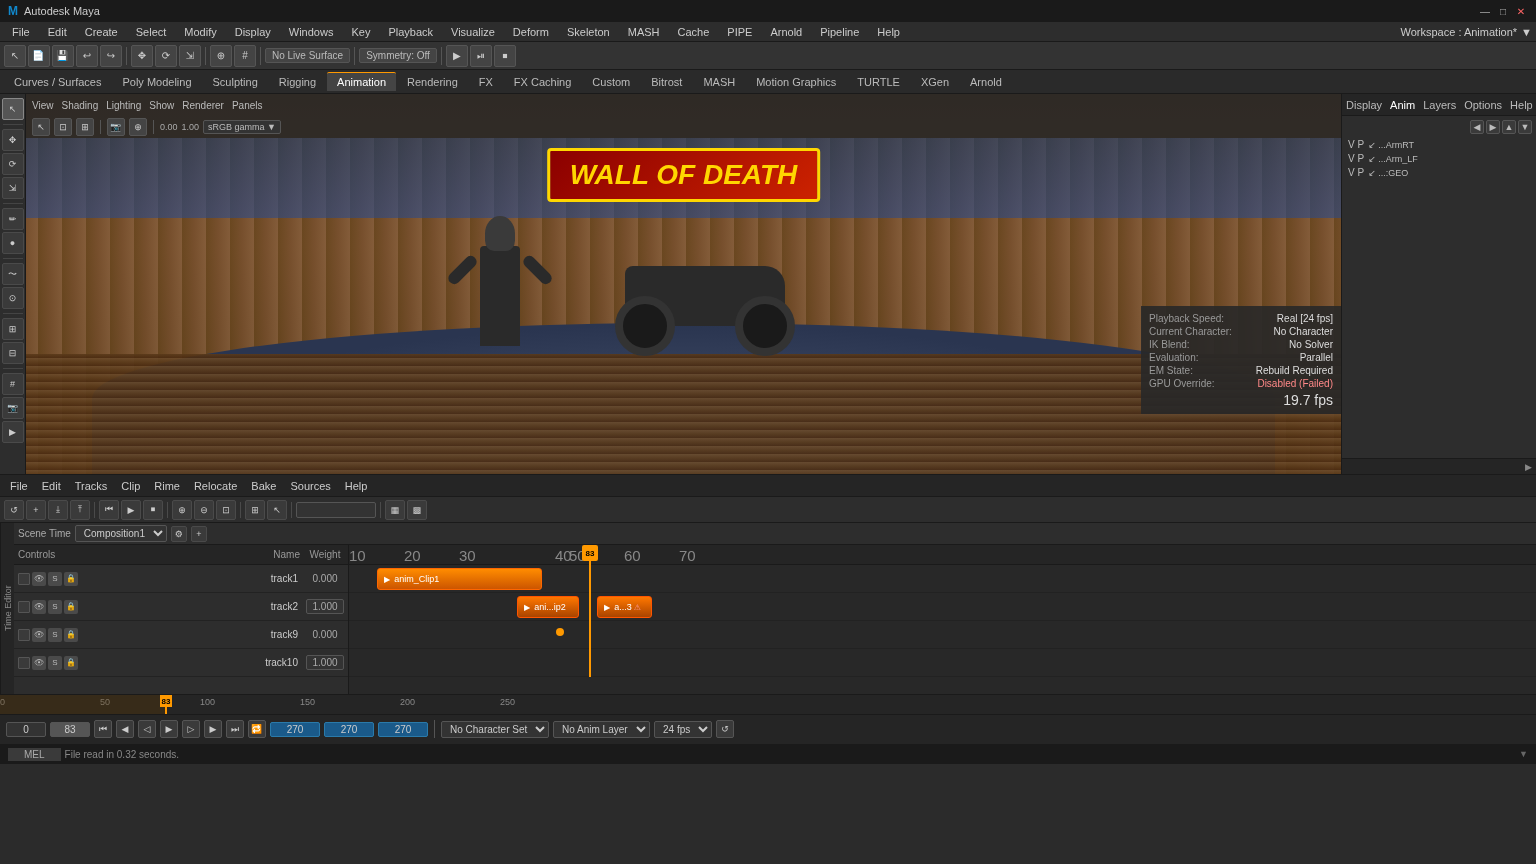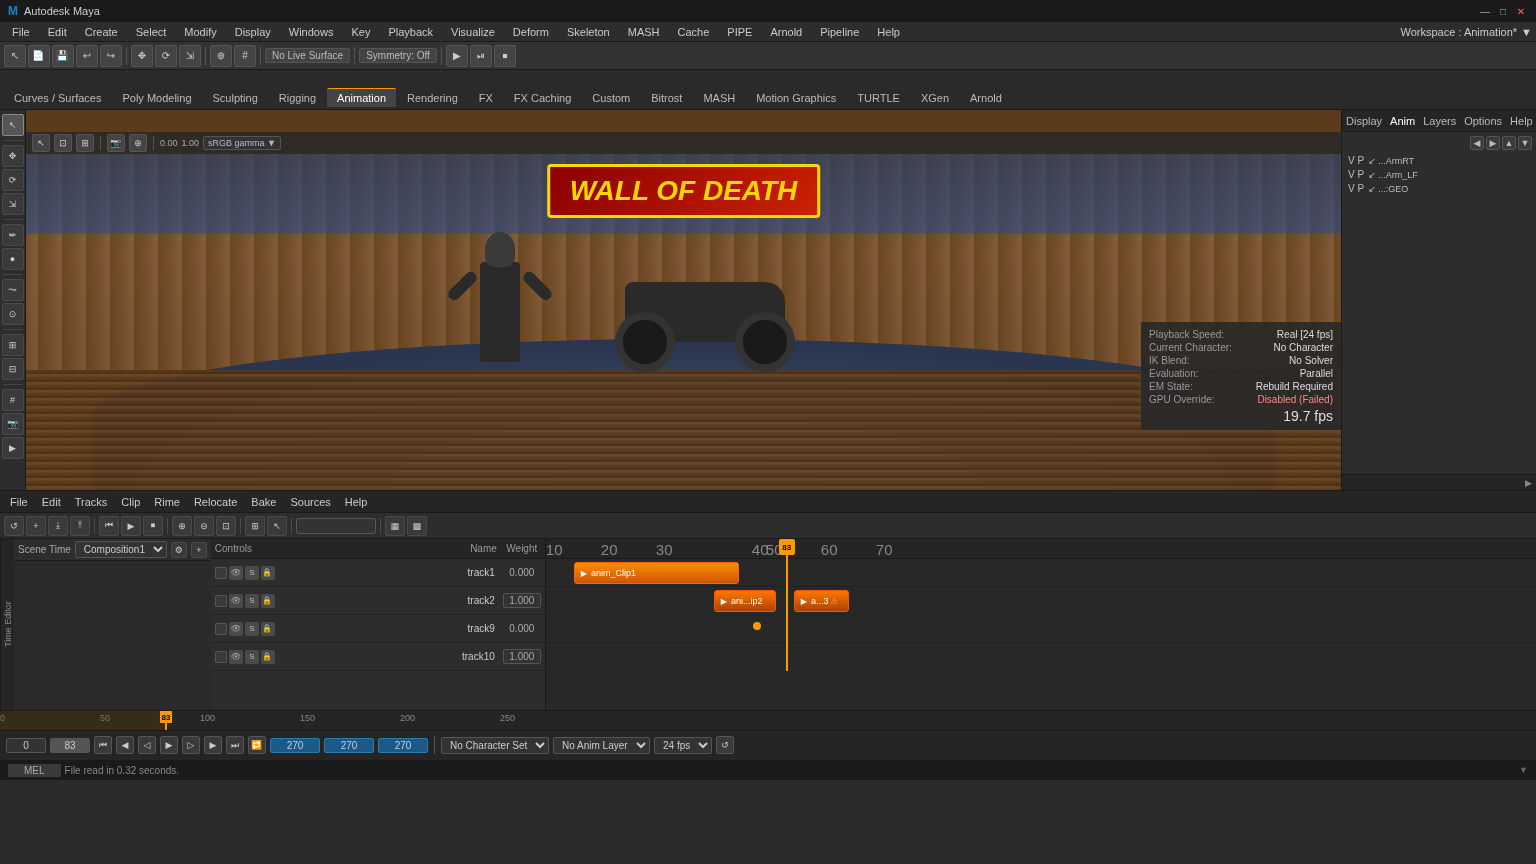--- a/index.html
+++ b/index.html
@@ -82,21 +82,20 @@
 
     
     #tabs-bar {
       height: 24px;
       background: #2a2a2a;
       display: flex;
       align-items: center;
       padding: 0 4px;
       gap: 1px;
       border-bottom: 1px solid #1a1a1a;
-      margin-top: 16px;
     }
     .tab-item {
       padding: 3px 10px;
       font-size: 11px;
       color: #bbb;
       cursor: pointer;
       border-radius: 2px 2px 0 0;
     }
     .tab-item.active {
       background: #444;
@@ -401,21 +400,21 @@
       border-right: 1px solid #1a1a1a;
       writing-mode: vertical-rl;
       transform: rotate(180deg);
       font-size: 9px;
       color: #888;
     }
 
     #trax-main {
       flex: 1;
       display: flex;
-      flex-direction: row;
+      flex-direction: column;
     }
 
     #trax-header-row {
       height: 22px;
       background: #2d2d2d;
       display: flex;
       align-items: center;
       padding: 0 4px;
       gap: 4px;
       border-bottom: 1px solid #1a1a1a;
@@ -769,20 +768,28 @@
     <div class="tool-btn">⊟</div>
     <div class="tool-sep"></div>
     <div class="tool-btn">#</div>
     <div class="tool-btn">📷</div>
     <div class="tool-btn">▶</div>
   </div>
 
   <div id="viewport">
     <div id="viewport-inner">
 
+      <div id="viewport-toolbar">
+        <span>View</span>
+        <span>Shading</span>
+        <span>Lighting</span>
+        <span>Show</span>
+        <span>Renderer</span>
+        <span>Panels</span>
+      </div>
       <div id="viewport-toolbar2">
         <div class="toolbar-btn" style="width:18px;height:18px;font-size:9px;">↖</div>
         <div class="toolbar-btn" style="width:18px;height:18px;font-size:9px;">⊡</div>
         <div class="toolbar-btn" style="width:18px;height:18px;font-size:9px;">⊞</div>
         <div style="width:1px;height:14px;background:#555;margin:0 2px;"></div>
         <div class="toolbar-btn" style="width:18px;height:18px;font-size:9px;">📷</div>
         <div class="toolbar-btn" style="width:18px;height:18px;font-size:9px;">⊕</div>
         <div style="width:1px;height:14px;background:#555;margin:0 2px;"></div>
         <span style="font-size:9px;color:#aaa;">0.00</span>
         <span style="font-size:9px;color:#aaa;">1.00</span>

